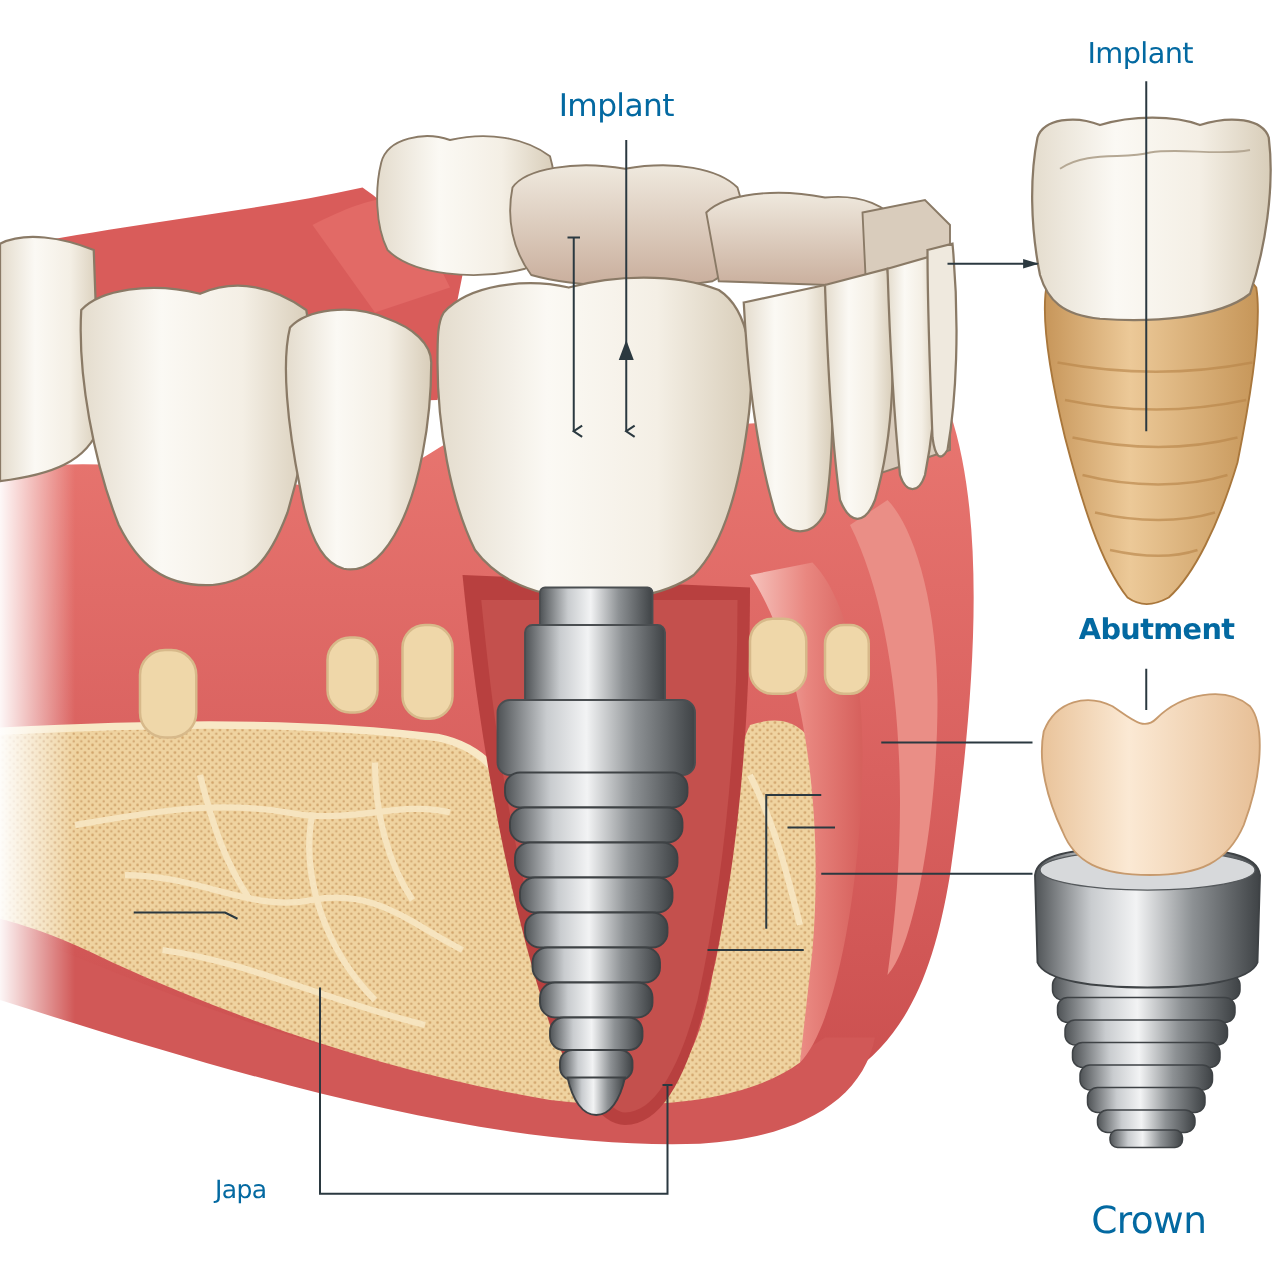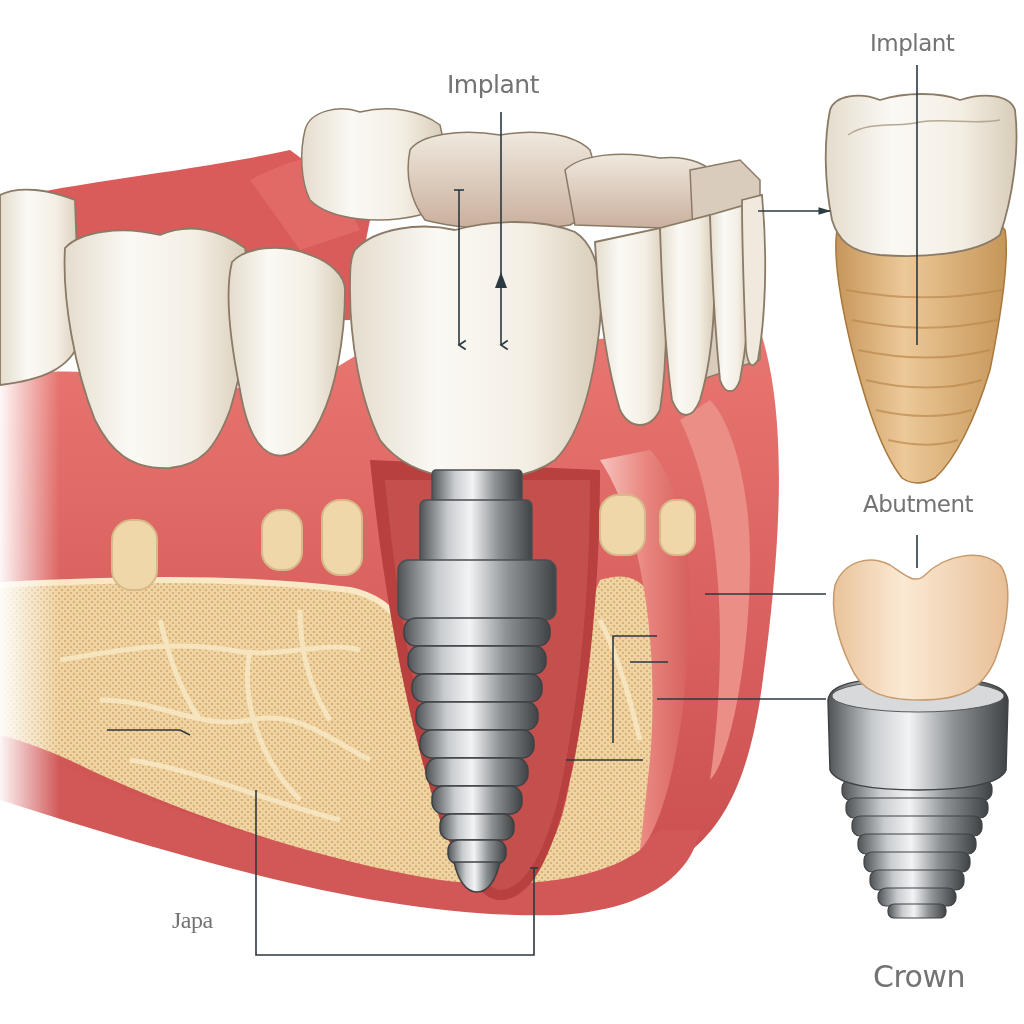--- a/index.html
+++ b/index.html
@@ -1,31 +1,31 @@
 <!DOCTYPE html>
 <html><head>
 <meta charset="utf-8">
 <style>
   html, body { margin: 0; padding: 0; background: #ffffff; }
   body { width: 1024px; height: 1024px; overflow: hidden; position: relative; font-family: "DejaVu Sans", sans-serif; }
   #stage { position: absolute; left: 0; top: 0; width: 1024px; height: 1024px; }
   .label {
     position: absolute;
-    color: #737373;
+    color: #0369a1;
     font-family: "DejaVu Sans", sans-serif;
     font-size: 25px;
     letter-spacing: -0.5px;
     white-space: nowrap;
     line-height: 1;
   }
   #lbl-implant-main { left: 447px; top: 72px; }
   #lbl-implant-side { left: 870px; top: 32px; font-size: 23px; }
-  #lbl-abutment { left: 863px; top: 493px; font-size: 23px; }
+  #lbl-abutment { left: 863px; top: 493px; font-size: 23px; font-weight: bold; }
   #lbl-crown { left: 873px; top: 962px; font-size: 30px; }
-  #lbl-jaw { left: 172px; top: 908px; font-size: 24px; font-family: Liberation Serif, serif; }
+  #lbl-jaw { left: 172px; top: 941px; font-size: 20px; }
 </style>
 </head>
 <body>
 
 <div id="stage">
   <svg width="1024" height="1024" viewBox="0 0 1024 1024" xmlns="http://www.w3.org/2000/svg">
     <defs>
       <linearGradient id="gumGrad" x1="0" y1="0" x2="0" y2="1">
         <stop offset="0" stop-color="#e87670"></stop>
         <stop offset="0.5" stop-color="#d9615f"></stop>

